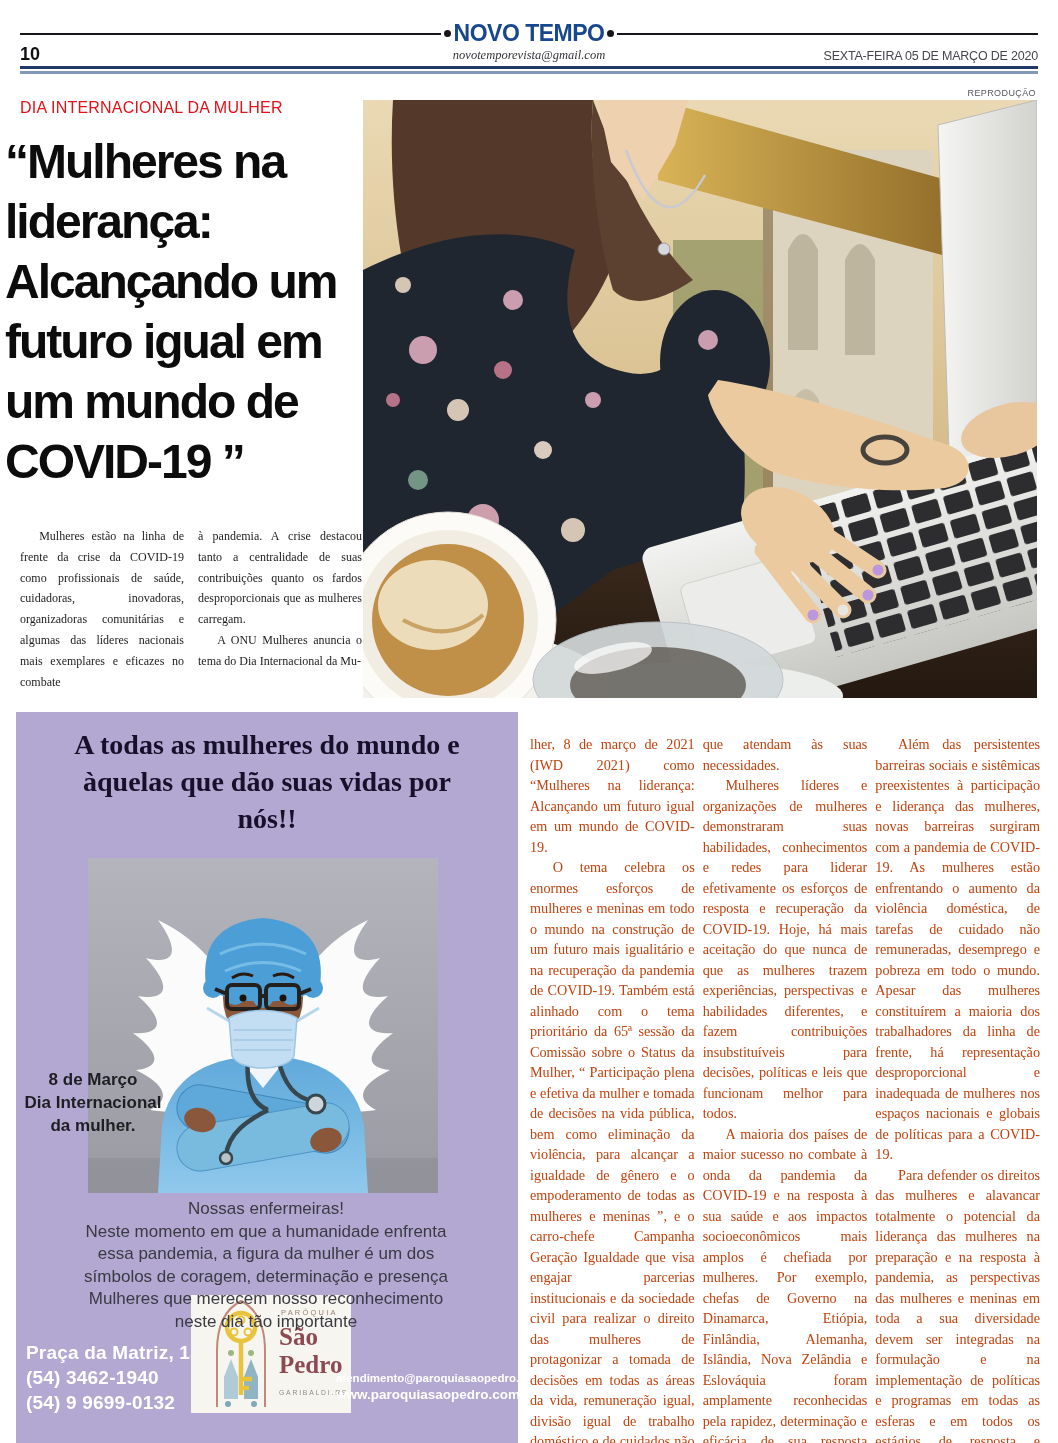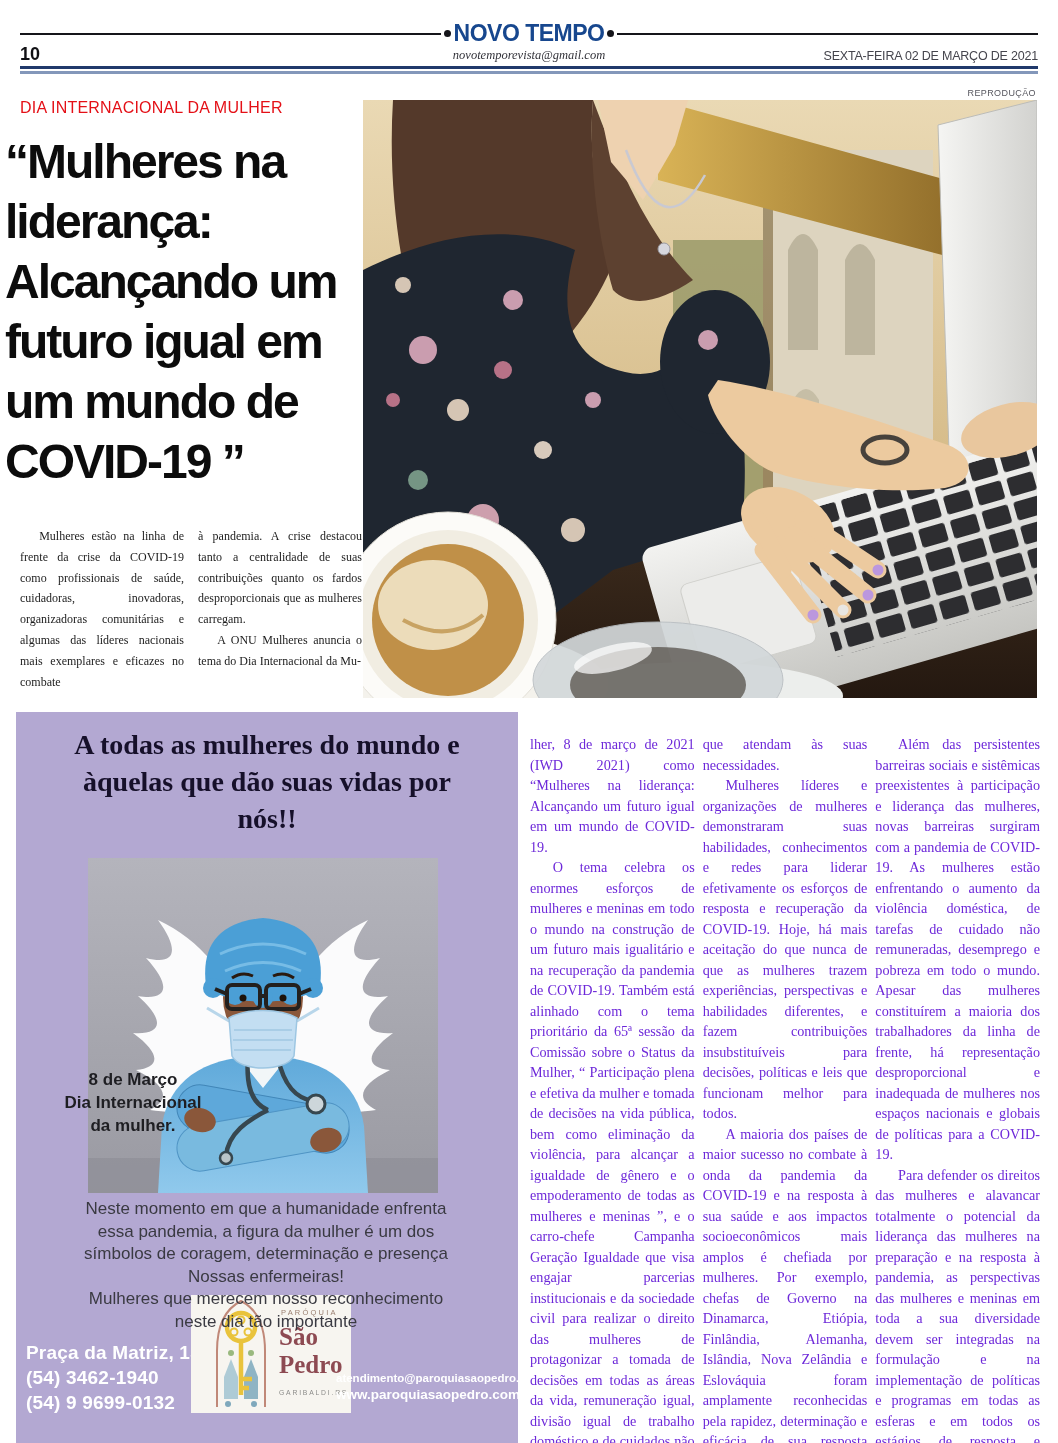--- a/index.html
+++ b/index.html
@@ -25,30 +25,30 @@
   .kicker{position:absolute;left:20px;top:99px;font-family:"Liberation Sans",sans-serif;
           font-size:16px;color:#e41017;letter-spacing:.2px;}
   .headline{position:absolute;left:5px;top:132px;width:350px;font-family:"Liberation Sans",sans-serif;
             font-weight:bold;font-size:48px;line-height:60px;letter-spacing:-2px;color:#0c0c0c;}
   .photo{position:absolute;left:363px;top:100px;width:674px;height:598px;}
   .introwrap{position:absolute;left:20px;top:526px;width:342px;display:flex;gap:14px;}
   .icol{flex:1;font-size:12px;line-height:20.8px;text-align:justify;color:#1c1c1c;}
   .icol p{margin:0;}
   .ind{text-indent:1.6em;}
   .bcols{position:absolute;left:530px;top:734px;width:510px;height:709px;display:flex;gap:8px;overflow:hidden;}
-  .bcol{flex:1;font-size:14.2px;line-height:20.5px;text-align:justify;color:#6d28d9;overflow:hidden;}
+  .bcol{flex:1;font-size:14.2px;line-height:20.5px;text-align:justify;color:#c2410c;overflow:hidden;}
   .bcol p{margin:0;}
   
   .ad{position:absolute;left:16px;top:712px;width:502px;height:780px;background:#b3a8d2;
       border-bottom:7px solid #6f6f78;box-sizing:border-box;}
   .ad-title{margin:14px auto 0;width:396px;text-align:center;font-family:"Liberation Serif",serif;
             font-weight:bold;font-size:28px;line-height:37px;color:#16102a;}
   .ad-photo{position:absolute;left:72px;top:146px;width:350px;height:335px;}
   .ad-date{position:absolute;left:6px;top:356px;width:142px;text-align:center;z-index:3;
-           font-family:"Liberation Sans",sans-serif;font-weight:bold;font-size:17px;line-height:23px;color:#1e1e22;margin-left:40px;}
+           font-family:"Liberation Sans",sans-serif;font-weight:bold;font-size:17px;line-height:23px;color:#1e1e22;}
   .ad-msg{position:absolute;left:58px;top:486px;width:384px;text-align:center;z-index:2;
           font-family:"Liberation Sans",sans-serif;font-size:17px;line-height:22.5px;color:#3a3a42;}
   .ad-msg p{margin:0;}
   .ad-address{position:absolute;left:10px;top:628px;font-family:"Liberation Sans",sans-serif;
               font-weight:bold;font-size:19px;line-height:25px;color:#ffffff;letter-spacing:.2px;}
   .ad-card{position:absolute;left:175px;top:583px;width:160px;height:118px;}
   .ad-contacts{position:absolute;left:320px;top:658px;width:180px;font-family:"Liberation Sans",sans-serif;
                font-weight:bold;color:#fff;}
   .ad-contacts .c1{font-size:11.5px;line-height:16px;}
   .ad-contacts .c2{font-size:13.5px;line-height:18px;}
@@ -60,21 +60,21 @@
 
   <div class="brandrow">
     <div class="mrule"></div>
     <div class="mdot"></div>
     <div class="brand">NOVO TEMPO</div>
     <div class="mdot"></div>
     <div class="mrule"></div>
   </div>
   <div class="pagenum">10</div>
   <div class="mail">novotemporevista@gmail.com</div>
-  <div class="dateline">SEXTA-FEIRA 02 DE MARÇO DE 2021</div>
+  <div class="dateline">SEXTA-FEIRA 05 DE MARÇO DE 2020</div>
   <div class="rule-dark"></div>
   <div class="rule-light"></div>
   <div class="credit">REPRODUÇÃO</div>
 
   <div class="kicker">DIA INTERNACIONAL DA MULHER</div>
   <h1 class="headline" style="margin:0">“Mulheres na liderança: Alcançando um futuro igual em um mundo de COVID-19 ”</h1>
 
   <svg class="photo" viewBox="0 0 674 598" aria-hidden="true">
     <defs>
       <linearGradient id="bgG" x1="0" y1="0" x2="0" y2="1">
@@ -256,22 +256,22 @@
       </g>
     </svg>
 
     <div class="ad-date">
       <div>8 de Março</div>
       <div>Dia Internacional</div>
       <div>da mulher.</div>
     </div>
 
     <div class="ad-msg">
+      <p>Nossas enfermeiras!</p>
       <p>Neste momento em que a humanidade enfrenta essa pandemia, a figura da mulher é um dos símbolos de coragem, determinação e presença</p>
-      <p>Nossas enfermeiras!</p>
       <p>Mulheres que merecem nosso reconhecimento neste dia tão importante</p>
     </div>
 
     <div class="ad-address">
       <div>Praça da Matriz, 154</div>
       <div>(54) 3462-1940</div>
       <div>(54) 9 9699-0132</div>
     </div>
 
     <svg class="ad-card" viewBox="0 0 160 118" aria-hidden="true">

